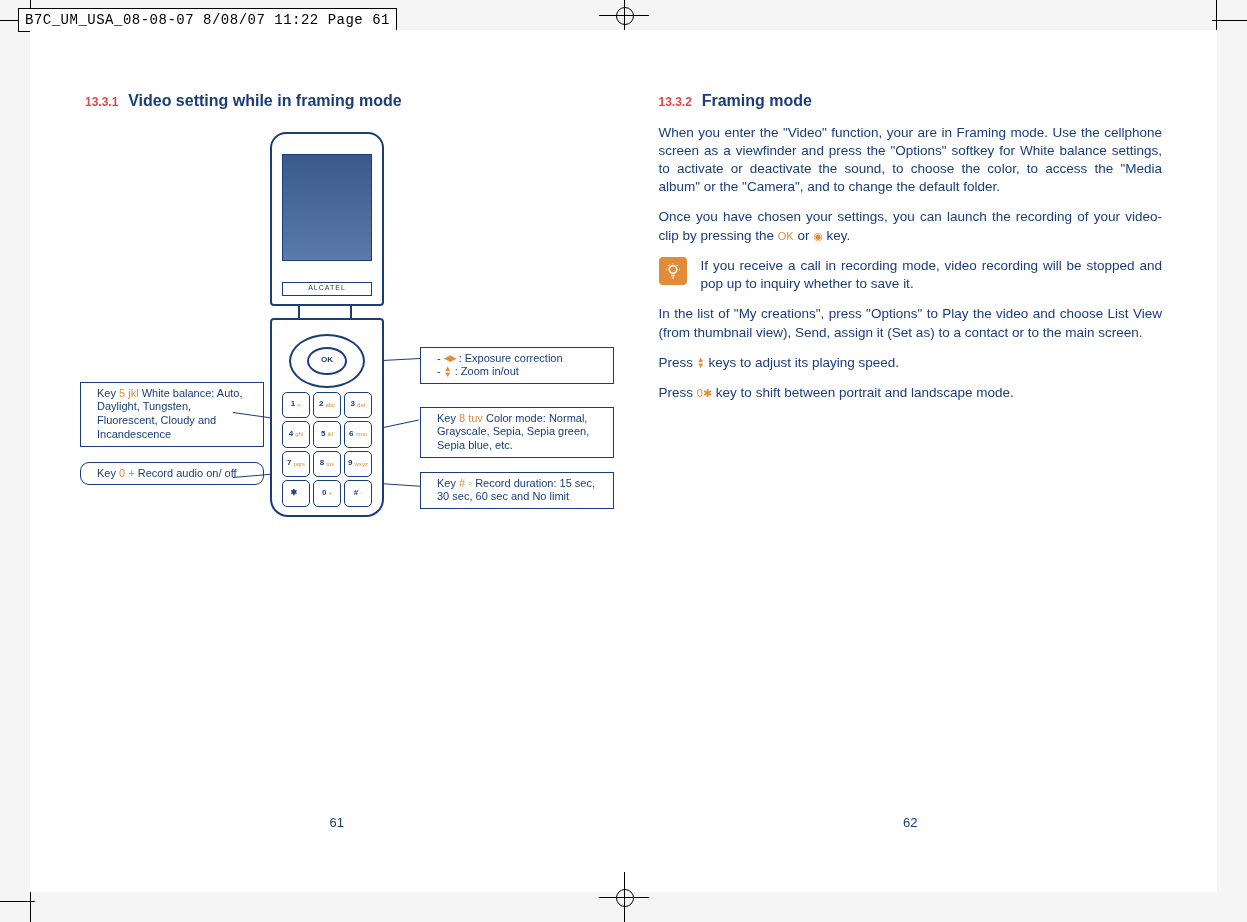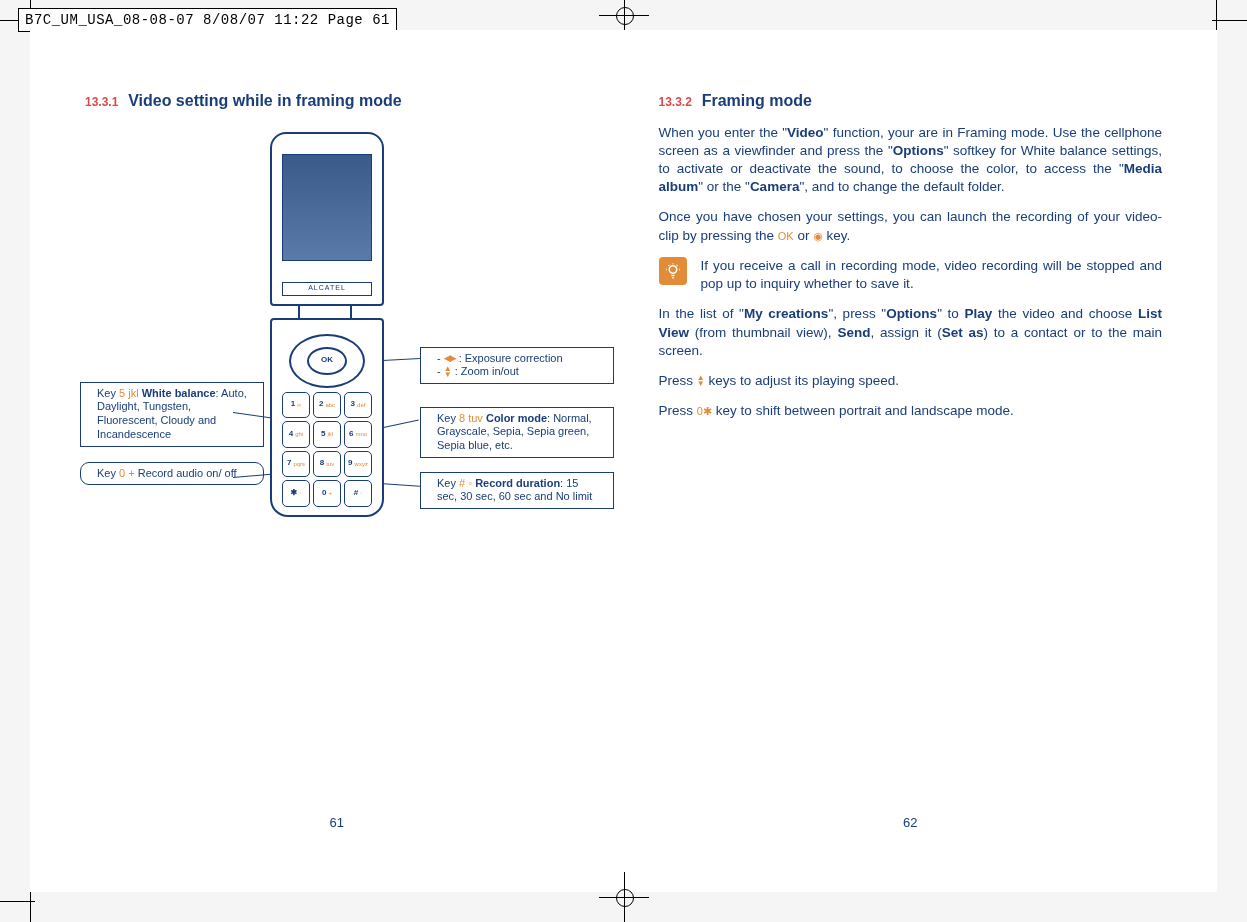--- a/index.html
+++ b/index.html
@@ -66,21 +66,21 @@
     transform: translateX(-50%);
     font-size: 13px;
     color: #1a3d7a;
     font-weight: normal;
   }
   .body-text {
     color: #1a3d7a;
     text-align: justify;
     margin-bottom: 12px;
   }
-  .bold { font-weight: bold; }
+  .bold { font-weight: normal; }
   .tip-row { display: flex; gap: 14px; align-items: flex-start; margin-bottom: 12px; }
   .tip-icon {
     width: 28px; height: 28px; flex-shrink: 0;
     background: #e28c3a;
     border-radius: 4px;
     display: flex; align-items: center; justify-content: center;
     color: #fff; font-size: 16px;
   }
   .tip-text { flex: 1; text-align: justify; }
   .inline-icon {

